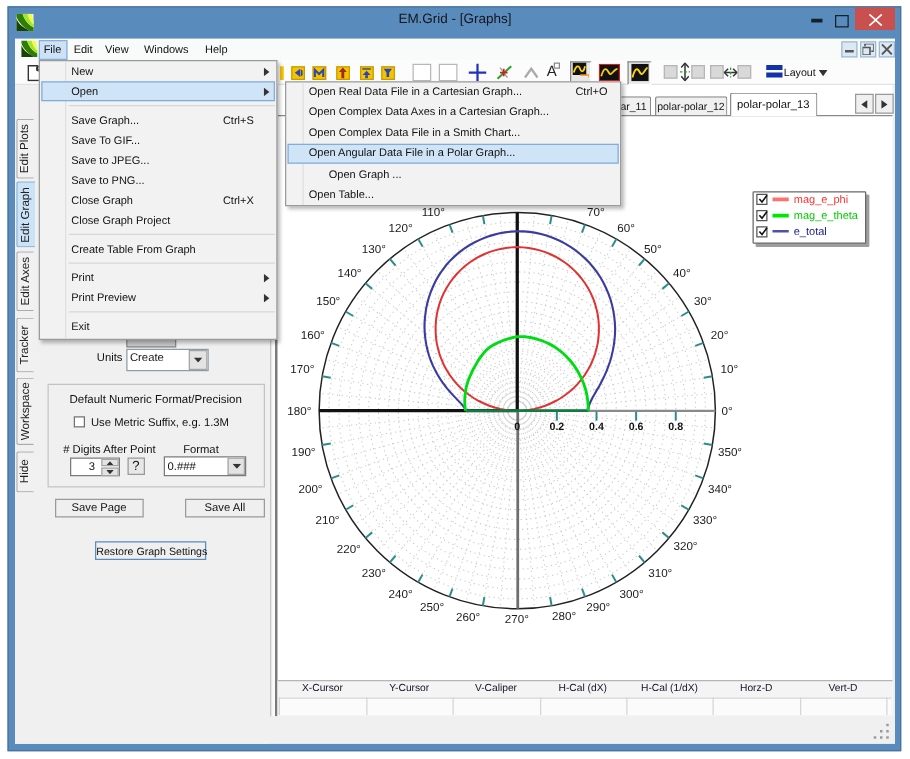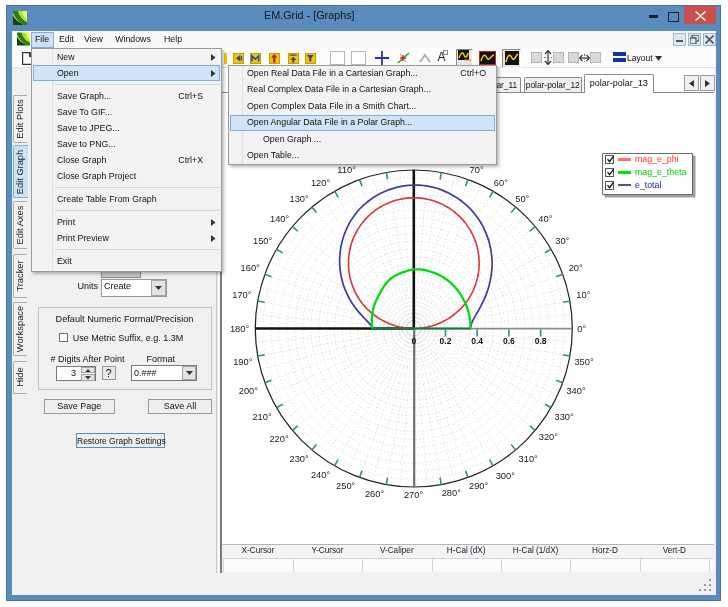--- a/index.html
+++ b/index.html
@@ -8,21 +8,21 @@
 
 <div class="abs" style="left:6px;top:5px;width:715px;height:596px;background:#598cbc;border:1px solid #4a7296;"></div>
 
 <svg class="abs" style="left:13px;top:11px" width="14" height="14" viewBox="0 0 14 14">
   <rect width="14" height="14" fill="#eaf6c8"></rect>
   <path d="M0 14 L0 4 C2 8 4 10 8 12 L11 14 Z" fill="#17430a"></path>
   <path d="M0 0 L5 0 C7 6 10 9 14 11 L14 14 L11 14 C4 10 1 5 0 2 Z" fill="#2d7d08"></path>
   <path d="M5 0 L9 0 C10 4 12 7 14 8.5 L14 11 C10 9 6.5 5 5 0 Z" fill="#a6e52c"></path>
   <path d="M9 0 L12 0 C12.6 2.5 13.3 4.5 14 5.5 L14 8.5 C11.8 6.8 10 4 9 0 Z" fill="#f0fc4e"></path>
 </svg>
-<div class="abs" style="left:264px;top:9px;width:200px;font-size:10.8px;color:#15151c;">EM.Grid - [Graphs]</div>
+<div class="abs" style="left:264px;top:9px;width:200px;text-align:center;font-size:10.8px;color:#15151c;">EM.Grid - [Graphs]</div>
 <div class="abs" style="left:649px;top:15px;width:9px;height:2.6px;background:#13202e;"></div>
 <div class="abs" style="left:667.5px;top:11.5px;width:11px;height:10.5px;border:1.8px solid #13202e;"></div>
 <div class="abs" style="left:684px;top:6px;width:32px;height:18px;background:#c9504e;"></div>
 <svg class="abs" style="left:695px;top:11px" width="11" height="10" viewBox="0 0 12 11">
   <path d="M1 0 L6 4.3 L11 0 L12 1 L7 5.5 L12 10 L11 11 L6 6.7 L1 11 L0 10 L5 5.5 L0 1 Z" fill="#fff"></path>
 </svg>
 
 <div class="abs" style="left:12px;top:31px;width:704px;height:564px;background:#f0f0f0;"></div>
 
 <div class="abs" style="left:12px;top:31px;width:704px;height:17px;background:#f9fafa;"></div>
@@ -465,18 +465,18 @@
 <div class="abs" style="left:57px;top:232.5px;font-size:8.8px;color:#111;white-space:nowrap;">Print Preview</div>
 <svg class="abs" style="left:211px;top:235px" width="4.5" height="7" viewBox="0 0 4.5 7">
     <path d="M0 0 L4.5 3.5 L0 7 Z" fill="#333"></path>
   </svg>
 <div class="abs" style="left:55px;top:249px;width:165px;height:1px;background:#d7d7d7;"></div>
 <div class="abs" style="left:57px;top:255.5px;font-size:8.8px;color:#111;white-space:nowrap;">Exit</div>
 <div class="abs" style="left:227.5px;top:64.5px;width:269px;height:100.5px;background:#f2f2f2;border:1px solid #9b9b9b;box-shadow:2px 2px 3px rgba(0,0,0,0.28);"></div>
 <div class="abs" style="left:241.9px;top:65.5px;width:1px;height:98px;background:#e0e0e0;"></div>
 <div class="abs" style="left:247px;top:67.5px;font-size:8.8px;color:#111;white-space:nowrap;">Open Real Data File in a Cartesian Graph...</div>
 <div class="abs" style="left:430px;top:67.5px;width:56px;text-align:right;font-size:8.8px;color:#111;">Ctrl+O</div>
-<div class="abs" style="left:247px;top:84.0px;font-size:8.8px;color:#111;white-space:nowrap;">Real Complex Data File in a Cartesian Graph...</div>
+<div class="abs" style="left:247px;top:84.0px;font-size:8.8px;color:#111;white-space:nowrap;">Open Complex Data Axes in a Cartesian Graph...</div>
 <div class="abs" style="left:247px;top:100.5px;font-size:8.8px;color:#111;white-space:nowrap;">Open Complex Data File in a Smith Chart...</div>
 <div class="abs" style="left:229.5px;top:114.5px;width:265px;height:16px;background:#cfe4f7;border:1px solid #84acd9;"></div>
 <div class="abs" style="left:247px;top:117.0px;font-size:8.8px;color:#111;white-space:nowrap;">Open Angular Data File in a Polar Graph...</div>
 <div class="abs" style="left:247px;top:133.5px;font-size:8.8px;color:#111;white-space:nowrap;margin-left:16px;">Open Graph ...</div>
 <div class="abs" style="left:247px;top:150.0px;font-size:8.8px;color:#111;white-space:nowrap;">Open Table...</div>
 
 </body></html>

